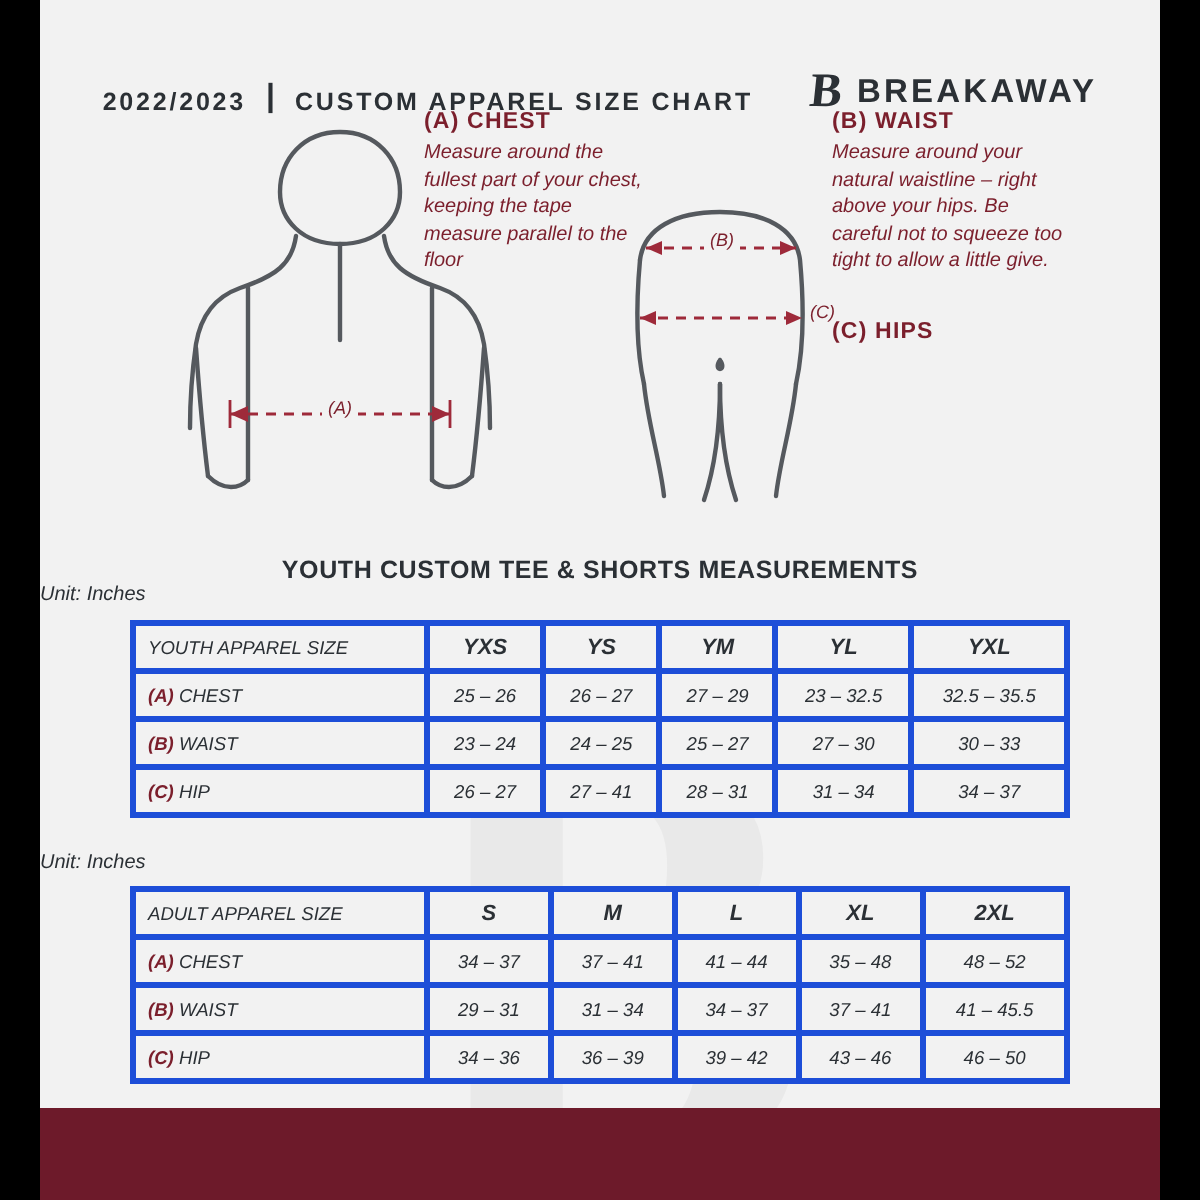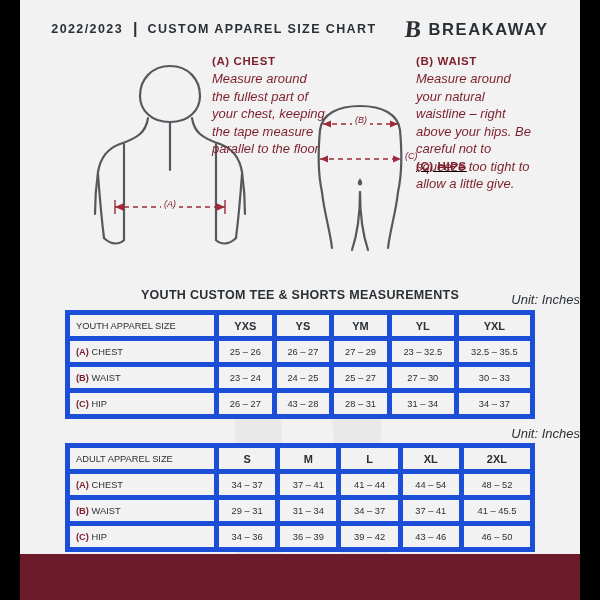--- a/index.html
+++ b/index.html
@@ -15,21 +15,21 @@
   
   .watermark{
     position:absolute;left:50%;top:330px;transform:translateX(-50%);
     font-family:"Liberation Serif", serif;
     font-size:300px;font-weight:bold;color:#e9e9e9;
     line-height:1;letter-spacing:-10px;user-select:none;
   }
   
   .header{
     position:absolute;left:0;top:0;width:560px;height:58px;
-    display:flex;align-items:center;justify-content:center;gap:0;
+    display:flex;align-items:flex-end;justify-content:center;gap:0;
   }
   .hdr-text{
     font-size:12.5px;font-weight:bold;letter-spacing:1.4px;color:#2b3035;
   }
   .hdr-sep{display:inline-block;padding:0 10px;color:#2b3035;font-weight:bold;}
   .brand{
     display:flex;align-items:center;gap:8px;margin-left:28px;
   }
   .brand-mark{
     font-family:"Liberation Serif", serif;
@@ -43,44 +43,45 @@
   
   .illus{position:absolute;left:0;top:52px;width:560px;height:215px;}
   .illus svg{position:absolute;left:0;top:0;}
 
   .txt-block{position:absolute;}
   .txt-title{
     font-size:11.5px;font-weight:bold;color:#7b1f2c;letter-spacing:.6px;
     margin-bottom:3px;
   }
   .txt-body{
-    font-size:13px;color:#7b1f2c;font-style:italic;line-height:1.35;
+    font-size:10px;color:#7b1f2c;font-style:italic;line-height:1.35;
   }
 
   
   .sec-title{
     position:absolute;width:560px;text-align:center;
     font-size:12.5px;font-weight:bold;color:#2b3035;letter-spacing:.3px;
   }
   .sec-sub{
-    position:absolute;width:560px;text-align:right;
-    font-size:13px;color:#2b3035;font-style:italic;
+    position:absolute;width:560px;text-align:left;
+    font-size:10px;color:#2b3035;font-style:italic;
   }
 
   
   table{
     position:absolute;border-collapse:collapse;width:470px;left:45px;
     background:#f2f2f2;
   }
   table td,table th{
-    border:5px solid #1d4ed8;
+    border:3px solid #1d4ed8;
     font-size:9.3px;color:#2b3035;
     height:21px;padding:0 6px;
     text-align:center;vertical-align:middle;
     background:rgba(242,242,242,0.55);
+    font-style:italic;
   }
   table th.lbl, table td.lbl{
     text-align:left;width:132px;font-weight:normal;
   }
   table th{font-weight:normal;}
   table th.size{font-weight:bold;font-size:11px;}
   td.lbl .tag{color:#7b1f2c;font-weight:bold;}
   td.lbl .nm{color:#2b3035;}
 
   
@@ -156,26 +157,26 @@
     <div class="txt-block" style="left:192px;top:3px;width:115px;">
       <div class="txt-title">(A) CHEST</div>
       <div class="txt-body">Measure around the fullest part of your chest, keeping the tape measure parallel to the floor</div>
     </div>
 
     <div class="txt-block" style="left:396px;top:3px;width:118px;">
       <div class="txt-title">(B) WAIST</div>
       <div class="txt-body">Measure around your natural waistline – right above your hips. Be careful not to squeeze too tight to allow a little give.</div>
     </div>
 
-    <div class="txt-block" style="left:396px;top:108px;width:118px;text-decoration:underline;">
+    <div class="txt-block" style="left:396px;top:108px;width:118px;">
       <div class="txt-title">(C) HIPS</div>
     </div>
   </div>
 
-  <div class="sec-title" style="top:278px;margin-top:10px;">YOUTH CUSTOM TEE &amp; SHORTS MEASUREMENTS</div>
+  <div class="sec-title" style="top:278px;">YOUTH CUSTOM TEE &amp; SHORTS MEASUREMENTS</div>
   <div class="sec-sub" style="top:292px;">Unit: Inches</div>
 
   <table style="top:310px;">
     <thead>
       <tr>
         <th class="lbl">YOUTH APPAREL SIZE</th>
         <th class="size">YXS</th>
         <th class="size">YS</th>
         <th class="size">YM</th>
         <th class="size">YL</th>
@@ -204,21 +205,21 @@
         <td>25 – 27</td>
         <td>27 – 30</td>
         <td>30 – 33</td>
       </tr>
       <tr>
         <td class="lbl">
           <span class="tag">(C)</span>
           <span class="nm">HIP</span>
         </td>
         <td>26 – 27</td>
-        <td>43 – 28</td>
+        <td>27 – 41</td>
         <td>28 – 31</td>
         <td>31 – 34</td>
         <td>34 – 37</td>
       </tr>
     </tbody>
   </table>
 
   <div class="sec-sub" style="top:426px;">Unit: Inches</div>
 
   <table style="top:443px;">
@@ -234,21 +235,21 @@
     </thead>
     <tbody>
       <tr>
         <td class="lbl">
           <span class="tag">(A)</span>
           <span class="nm">CHEST</span>
         </td>
         <td>34 – 37</td>
         <td>37 – 41</td>
         <td>41 – 44</td>
-        <td>44 – 54</td>
+        <td>35 – 48</td>
         <td>48 – 52</td>
       </tr>
       <tr>
         <td class="lbl">
           <span class="tag">(B)</span>
           <span class="nm">WAIST</span>
         </td>
         <td>29 – 31</td>
         <td>31 – 34</td>
         <td>34 – 37</td>

